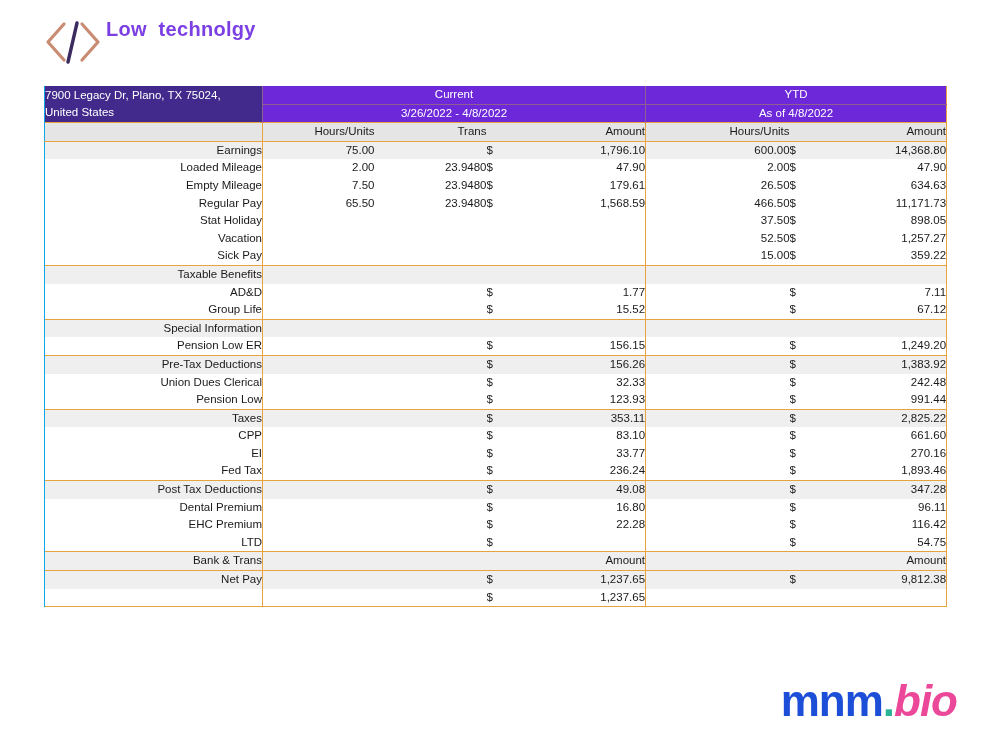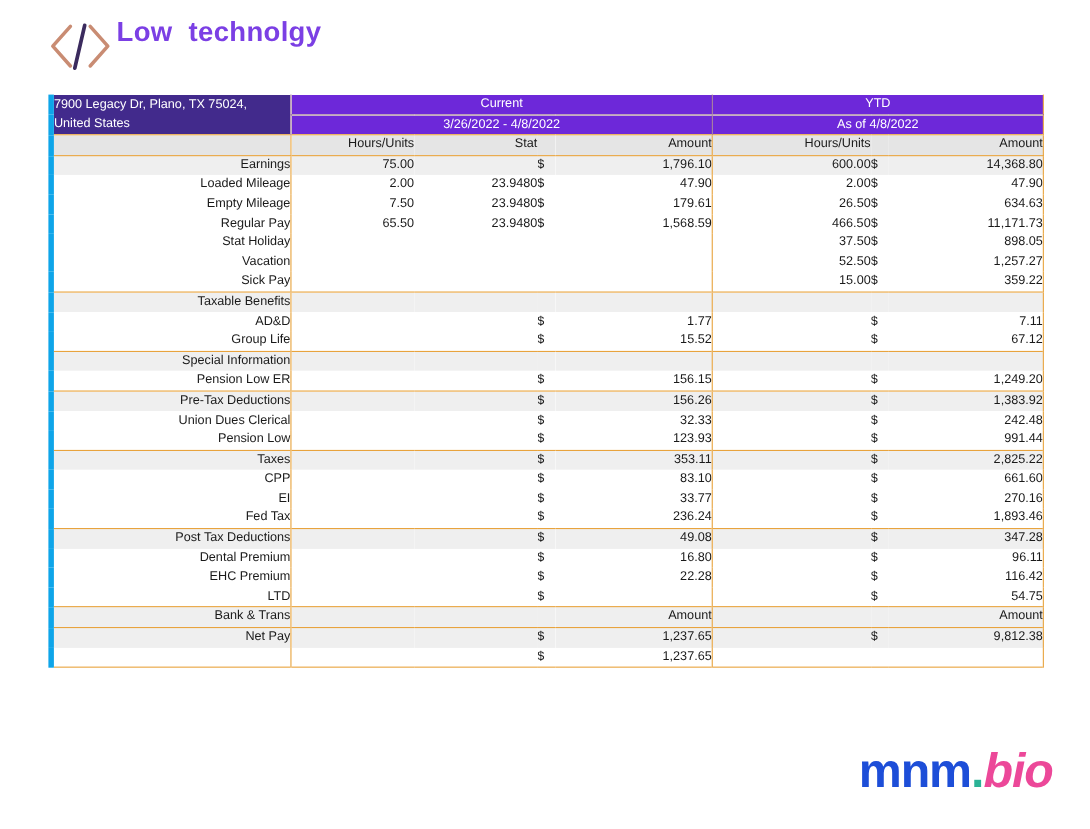--- a/index.html
+++ b/index.html
@@ -31,21 +31,21 @@
     width: 58px;
     height: 44px;
   }
   #brand-text {
     position: absolute;
     left: 62px;
     top: 0px;
     width: 340px;
   }
   .brand-line1 {
-    font-size: 25px;
+    font-size: 20px;
     font-weight: bold;
     color: #7B3FE4;
     letter-spacing: 0.3px;
     line-height: 30px;
     white-space: pre;
   }
   .brand-line2 {
     font-size: 19px;
     font-weight: bold;
     color: #F2A355;
@@ -109,21 +109,21 @@
   .section-row  { background: #EFEFEF; font-weight: bold; }
   .section-row .num, .section-row .cur { font-weight: bold; }
   .detail-row   { background: #ffffff; }
 
   .num   { text-align: right; padding-right: 8px; }
   .cur   { text-align: left;  padding-left: 4px; width: 12px; }
 
   .tborder-top    { border-top: 1px solid #E8A33D; }
   .tborder-bottom { border-bottom: 1px solid #E8A33D; }
 
-  #statement-table .outer-left  { border-left: 5px solid #0ea5e9; }
+  #statement-table .outer-left  { border-left: 1px solid #0ea5e9; }
   #statement-table .outer-right { border-right: 1px solid #E8A33D; margin-top: 15px; }
 
   
   #footer-logo {
     position: absolute;
     right: 34px;
     bottom: 28px;
     font-size: 44px;
     font-weight: bold;
     letter-spacing: -1px;
@@ -170,21 +170,21 @@
       <td class="purple purple-sep purple-div" colspan="4">Current</td>
       <td class="purple purple-sep purple-div outer-right" colspan="3">YTD</td>
     </tr>
     <tr>
       <td class="purple purple-div" colspan="4">3/26/2022  - 4/8/2022</td>
       <td class="purple purple-div outer-right" colspan="3">As of 4/8/2022</td>
     </tr>
     <tr>
       <td class="colhead outer-left"></td>
       <td class="colhead num vrule-left">Hours/Units</td>
-      <td class="colhead num">Stat</td>
+      <td class="colhead num">Trans</td>
       <td class="colhead"></td>
       <td class="colhead num">Amount</td>
       <td class="colhead num vrule-left">Hours/Units</td>
       <td class="colhead"></td>
       <td class="colhead num outer-right">Amount</td>
     </tr>
   </thead>
   <tbody id="table-body">
       <tr class="section-row tborder-top">
         <td class="rowname outer-left">Earnings</td>

